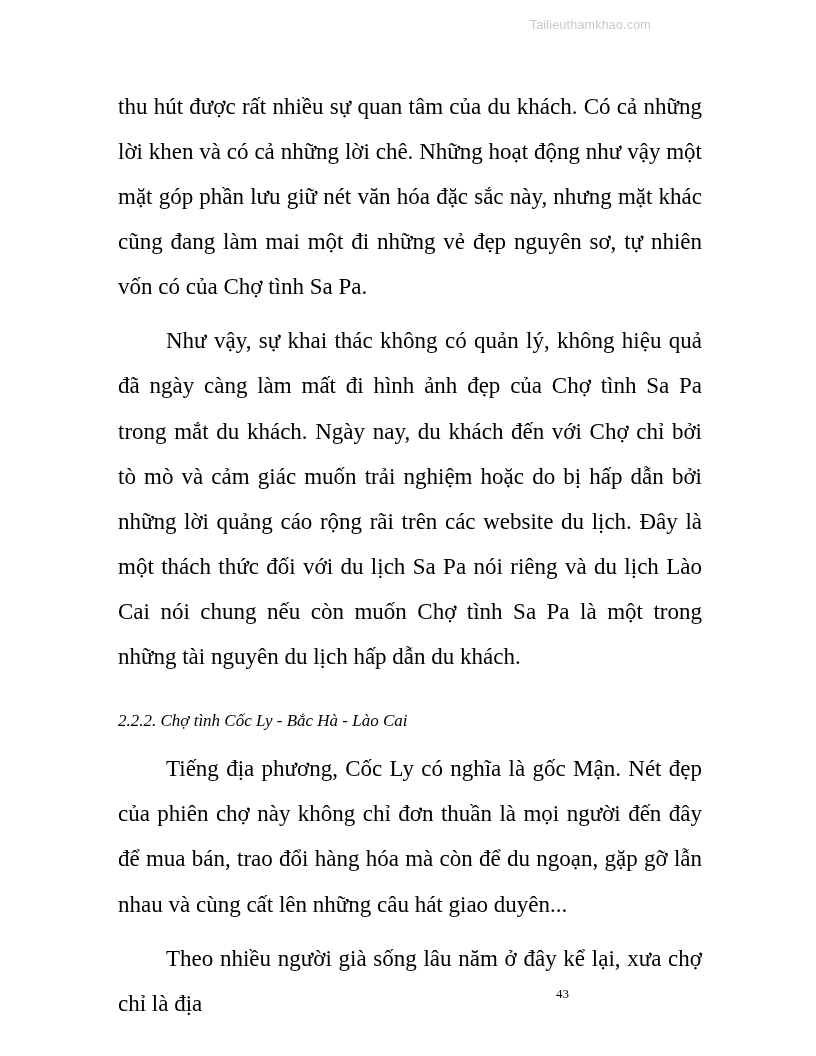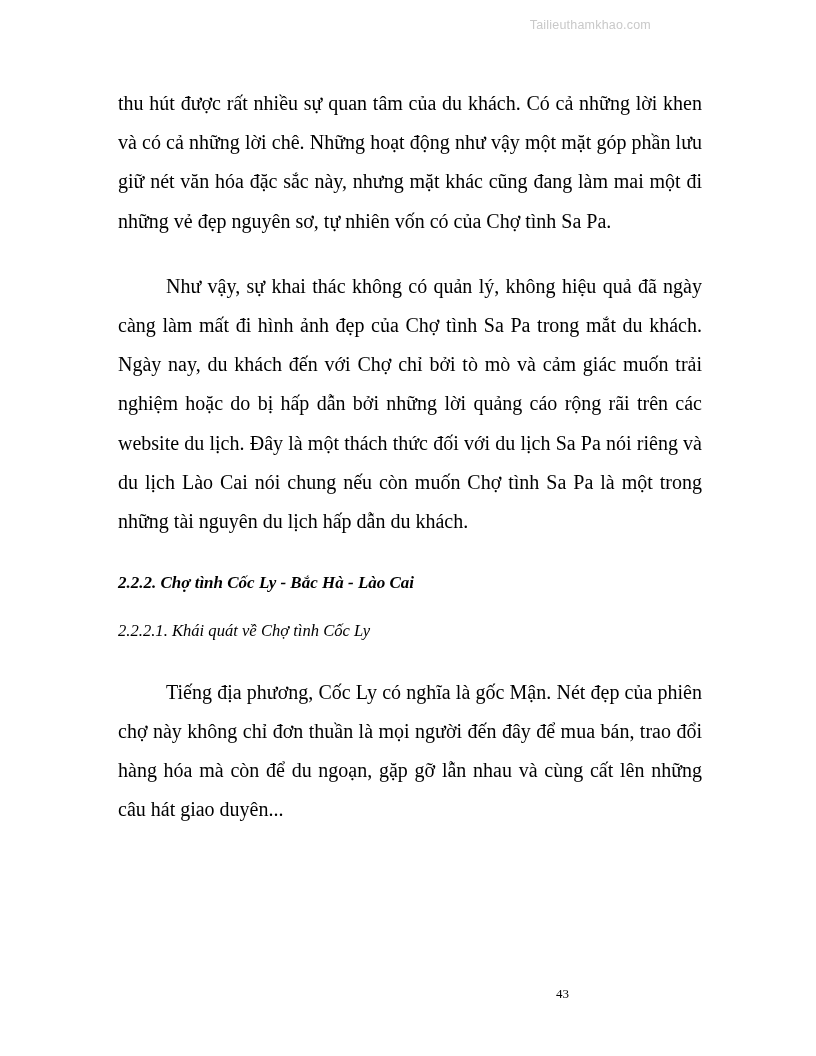--- a/index.html
+++ b/index.html
@@ -32,35 +32,35 @@
     user-select: none;
   }
   .content {
     position: absolute;
     left: 118px;
     top: 84px;
     width: 584px;
   }
   p.body-par {
     margin: 0 0 0 0;
-    font-size: 20px;
+    font-size: 23px;
     line-height: 1.96;
     text-align: justify;
     text-indent: 0;
   }
   p.indent {
     text-indent: 48px;
   }
   p.spaced {
-    margin-top: 26px;
+    margin-top: 9px;
   }
   h3.heading-2 {
     margin: 26px 0 0 0;
     font-size: 17px;
-    font-weight: bold;
+    font-weight: normal;
     font-style: italic;
     line-height: 1.9;
   }
   h4.heading-3 {
     margin: 16px 0 0 0;
     font-size: 16.6px;
     font-weight: normal;
     font-style: italic;
     line-height: 1.9;
   }
@@ -80,24 +80,24 @@
   <div class="watermark">Tailieuthamkhao.com</div>
 
   <div class="content">
 
     <p class="body-par">thu hút được rất nhiều sự quan tâm của du khách. Có cả những lời khen và có cả những lời chê. Những hoạt động như vậy một mặt góp phần lưu giữ nét văn hóa đặc sắc này, nhưng mặt khác cũng đang làm mai một đi những vẻ đẹp nguyên sơ, tự nhiên vốn có của Chợ tình Sa Pa.</p>
 
     <p class="body-par indent spaced">Như vậy, sự khai thác không có quản lý, không hiệu quả đã ngày càng làm mất đi hình ảnh đẹp của Chợ tình Sa Pa trong mắt du khách. Ngày nay, du khách đến với Chợ chỉ bởi tò mò và cảm giác muốn trải nghiệm hoặc do bị hấp dẫn bởi những lời quảng cáo rộng rãi trên các website du lịch. Đây là một thách thức đối với du lịch Sa Pa nói riêng và du lịch Lào Cai nói chung nếu còn muốn Chợ tình Sa Pa là một trong những tài nguyên du lịch hấp dẫn du khách.</p>
 
     <h3 class="heading-2">2.2.2. Chợ tình Cốc Ly - Bắc Hà - Lào Cai</h3>
 
-    <h4 class="heading-3">2.2.2.1. Khái quát về Chợ tình Cốc Ly</h4>
 
 
 
     <p class="body-par indent spaced">Tiếng địa phương, Cốc Ly có nghĩa là gốc Mận. Nét đẹp của phiên chợ này không chỉ đơn thuần là mọi người đến đây để mua bán, trao đổi hàng hóa mà còn để du ngoạn, gặp gỡ lẫn nhau và cùng cất lên những câu hát giao duyên...</p>
 
+    <p class="body-par indent spaced">Theo nhiều người già sống lâu năm ở đây kể lại, xưa chợ chỉ là địa</p>
 
   </div>
 
   <div class="page-number">43</div>
 
 </div>
 
 </body></html>

